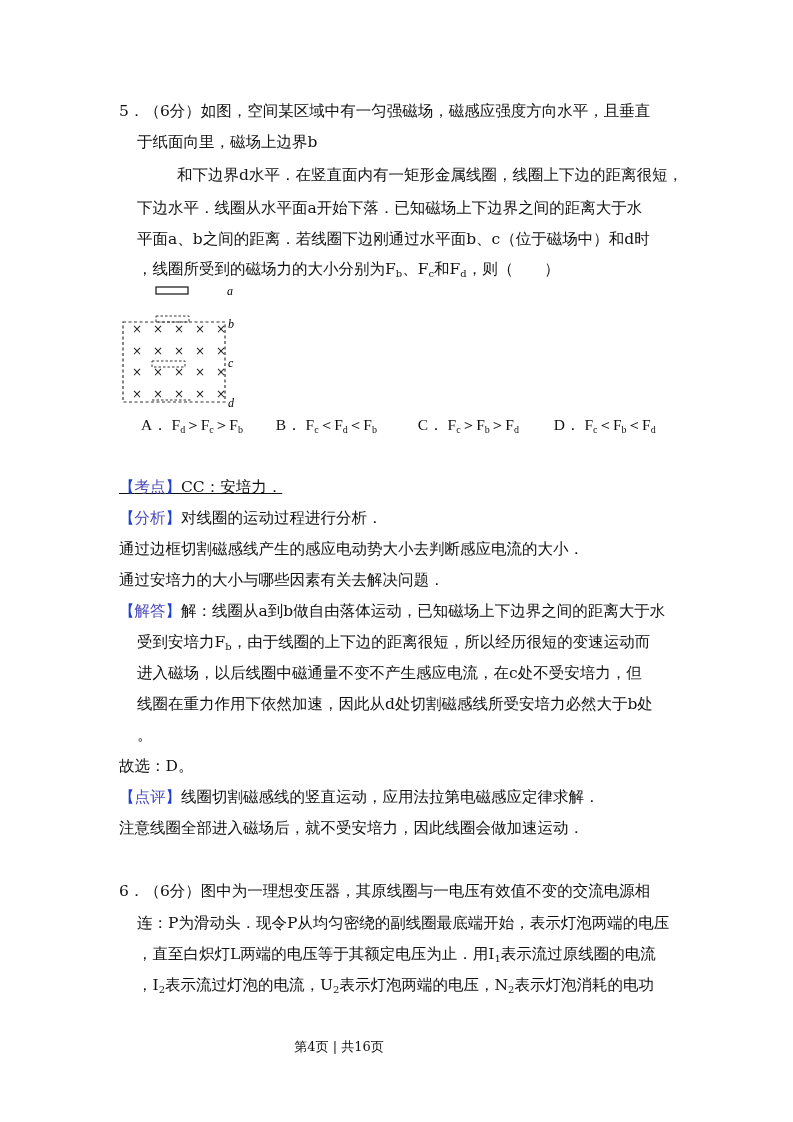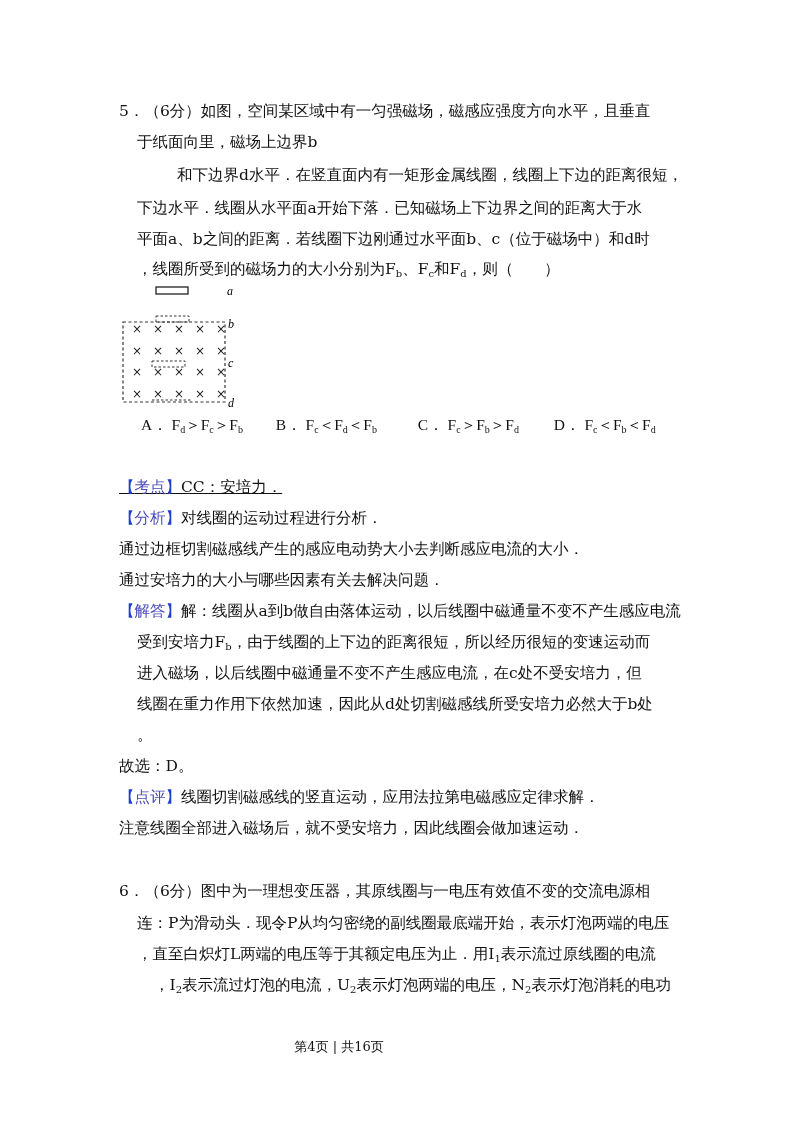--- a/index.html
+++ b/index.html
@@ -76,21 +76,21 @@
 <div class="line" style="top:476px;text-decoration:underline;">
   <span class="bracket">【</span><span class="label">考点</span><span class="bracket">】</span><span>CC：安培力．</span>
 </div>
 <div class="line" style="top:507px;">
   <span class="bracket">【</span><span class="label">分析</span><span class="bracket">】</span><span>对线圈的运动过程进行分析．</span>
 </div>
 <div class="line" style="top:538px;">通过边框切割磁感线产生的感应电动势大小去判断感应电流的大小．</div>
 <div class="line" style="top:569px;">通过安培力的大小与哪些因素有关去解决问题．</div>
 
 <div class="line" style="top:600px;">
-  <span class="bracket">【</span><span class="label">解答</span><span class="bracket">】</span><span>解：线圈从a到b做自由落体运动，以后线圈中磁通量不变不产生感应电流</span>
+  <span class="bracket">【</span><span class="label">解答</span><span class="bracket">】</span><span>解：线圈从a到b做自由落体运动，已知磁场上下边界之间的距离大于水</span>
 </div>
 <div class="line indent" style="top:631px;">
   <span>受到安培力F</span><sub>b</sub><span>，由于线圈的上下边的距离很短，所以经历很短的变速运动而</span>
 </div>
 <div class="line indent" style="top:662px;">进入磁场，以后线圈中磁通量不变不产生感应电流，在c处不受安培力，但</div>
 <div class="line indent" style="top:693px;">线圈在重力作用下依然加速，因此从d处切割磁感线所受安培力必然大于b处</div>
 <div class="line indent" style="top:724px;">。</div>
 <div class="line" style="top:755px;">故选：D。</div>
 
 <div class="line" style="top:786px;">
@@ -98,17 +98,17 @@
 </div>
 <div class="line" style="top:817px;">注意线圈全部进入磁场后，就不受安培力，因此线圈会做加速运动．</div>
 
 <div class="line" style="top:880px;">
   <span>6．</span><span>（6分）</span><span>图中为一理想变压器，其原线圈与一电压有效值不变的交流电源相</span>
 </div>
 <div class="line indent" style="top:912px;">连：P为滑动头．现令P从均匀密绕的副线圈最底端开始，表示灯泡两端的电压</div>
 <div class="line indent" style="top:943px;">
   <span>，直至白炽灯L两端的电压等于其额定电压为止．用I</span><sub>1</sub><span>表示流过原线圈的电流</span>
 </div>
-<div class="line indent" style="top:974px;margin-left:17px;">
+<div class="line indent" style="top:974px;">
   <span>，I</span><sub>2</sub><span>表示流过灯泡的电流，U</span><sub>2</sub><span>表示灯泡两端的电压，N</span><sub>2</sub><span>表示灯泡消耗的电功</span>
 </div>
 
 <div class="footer">第4页 | 共16页</div>
 
 </body></html>

